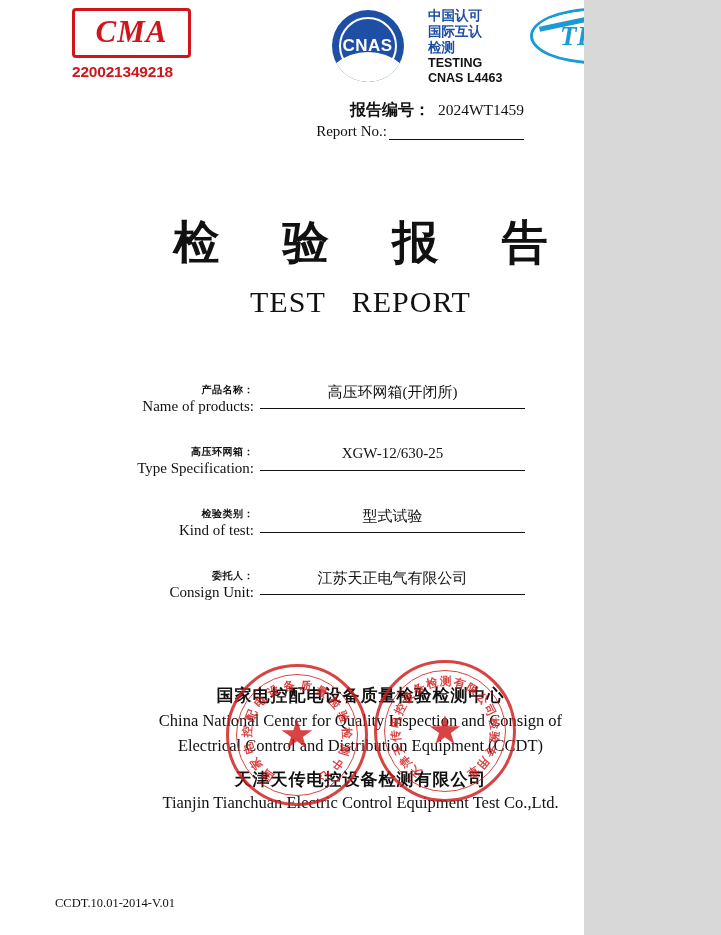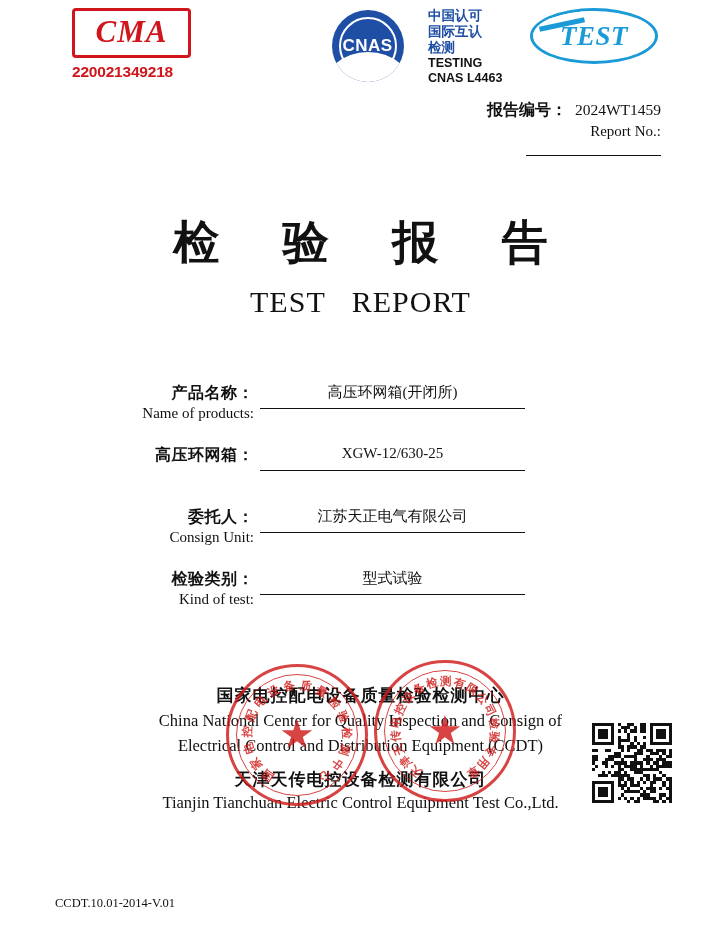--- a/index.html
+++ b/index.html
@@ -2,21 +2,21 @@
 <html><head>
 <meta charset="utf-8">
 <style>
   html, body {
     margin: 0;
     padding: 0;
     background: #d8d8d8;
   }
   #page {
     position: relative;
-    width: 721px;
+    width: 584px;
     height: 935px;
     background: #ffffff;
     overflow: hidden;
     font-family: "Liberation Serif", serif;
     color: #111;
     text-decoration: underline;
   }
 
   
   .logo-row {
@@ -259,21 +259,20 @@
     font-size: 15.5px;
     padding-left: 8px;
   }
   .report-no .line2 {
     margin-top: 2px;
     font-size: 15px;
     white-space: nowrap;
     display: flex;
     justify-content: flex-end;
     align-items: flex-end;
-    flex-direction: column;
   }
   .report-no .line2 .ul {
     display: inline-block;
     width: 135px;
     border-bottom: 1.3px solid #111;
     height: 15px;
     margin-left: 2px;
   }
 
   
@@ -313,21 +312,21 @@
     height: 62px;
   }
   .field .labels {
     position: absolute;
     left: 0;
     top: 0;
     width: 254px;
     text-align: right;
   }
   .field .lab-cn {
-    font-size: 16px;
+    font-size: 10px;
     font-weight: bold;
     letter-spacing: 0.5px;
   }
   .field .lab-en {
     font-size: 15px;
     margin-top: 1px;
   }
   .field .value-wrap {
     position: absolute;
     left: 260px;
@@ -503,45 +502,46 @@
       </div>
       <div class="value-wrap">
         <div class="value">高压环网箱(开闭所)</div>
         <div class="rule"></div>
       </div>
     </div>
 
     <div class="field">
       <div class="labels">
         <div class="lab-cn">高压环网箱：</div>
+        <div class="lab-en">Type Specification:</div>
       </div>
       <div class="value-wrap">
         <div class="value">XGW-12/630-25</div>
+        <div class="rule"></div>
+      </div>
+    </div>
+
+    <div class="field">
+      <div class="labels">
+        <div class="lab-cn">检验类别：</div>
+        <div class="lab-en">Kind of test:</div>
+      </div>
+      <div class="value-wrap">
+        <div class="value">型式试验</div>
         <div class="rule"></div>
       </div>
     </div>
 
     <div class="field">
       <div class="labels">
         <div class="lab-cn">委托人：</div>
         <div class="lab-en">Consign Unit:</div>
       </div>
       <div class="value-wrap">
         <div class="value">江苏天正电气有限公司</div>
-        <div class="rule"></div>
-      </div>
-    </div>
-
-    <div class="field">
-      <div class="labels">
-        <div class="lab-cn">检验类别：</div>
-        <div class="lab-en">Kind of test:</div>
-      </div>
-      <div class="value-wrap">
-        <div class="value">型式试验</div>
         <div class="rule"></div>
       </div>
     </div>
 
   </div>
 
   <div class="org">
     <div class="cn1">国家电控配电设备质量检验检测中心</div>
     <div class="en1">China National Center for Quality Inspection and Consign of</div>
     <div class="en1">Electrical Control and Distribution Equipment (CCDT)</div>

